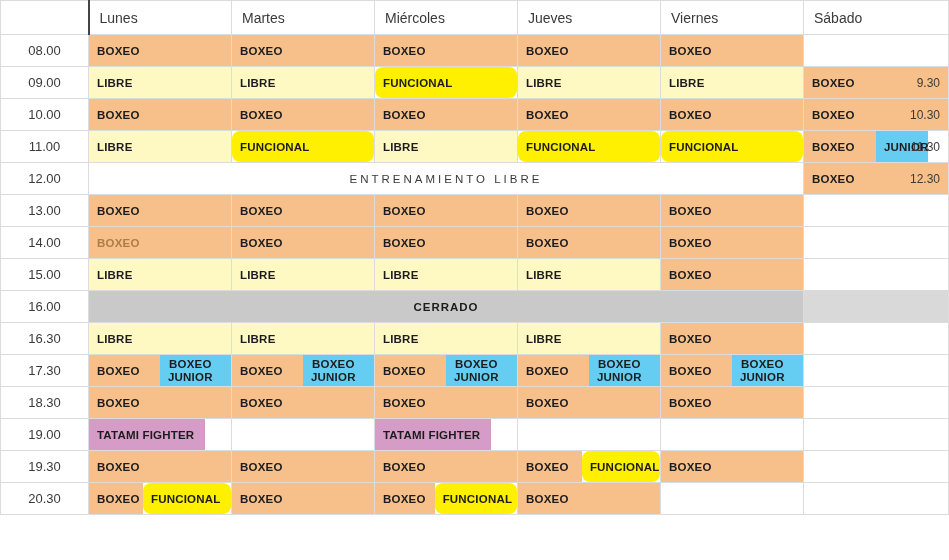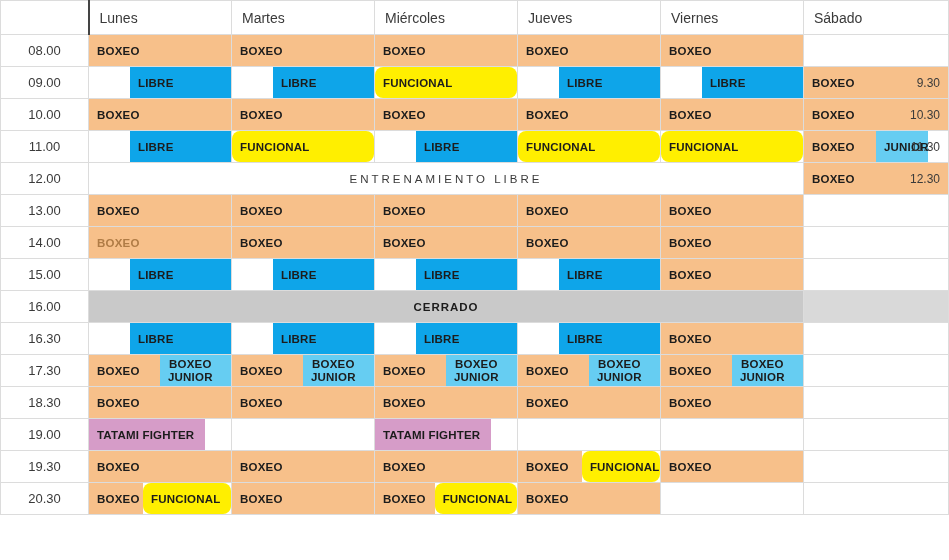--- a/index.html
+++ b/index.html
@@ -17,21 +17,21 @@
   }
   .hdr .corner{border-right:2px solid #444444;}
   .cell{position:relative;height:31px;}
   .seg{
     position:absolute;top:0;bottom:0;display:flex;align-items:center;
     font-size:11.5px;font-weight:bold;letter-spacing:.2px;
     padding-left:8px;box-sizing:border-box;
   }
   .boxeo{background:#f7c08a;color:#1c1c1c;}
   .boxeo-faded{background:#f7c08a;color:#b07c46;}
-  .libre{background:#0ea5e9;color:#1c1c1c;margin-left:41px;}
+  .libre{background:#fef9c3;color:#1c1c1c;}
   .funcional{background:#ffef00;color:#1c1c1c;border-radius:8px;}
   .junior{background:#66cdf2;color:#1c1c1c;text-align:center;}
   .tatami{background:#d69cc8;color:#1c1c1c;}
   .cerrado{background:#c9c9c9;color:#1c1c1c;justify-content:center;padding-left:0;letter-spacing:1px;}
   .entlibre{background:#ffffff;color:#3a3a3a;justify-content:center;padding-left:0;
     letter-spacing:3px;font-weight:normal;font-size:11.5px;}
   .empty{background:#ffffff;}
   .satrow{position:relative;height:31px;}
   .sat-time{
     position:absolute;right:8px;top:0;bottom:0;display:flex;align-items:center;

